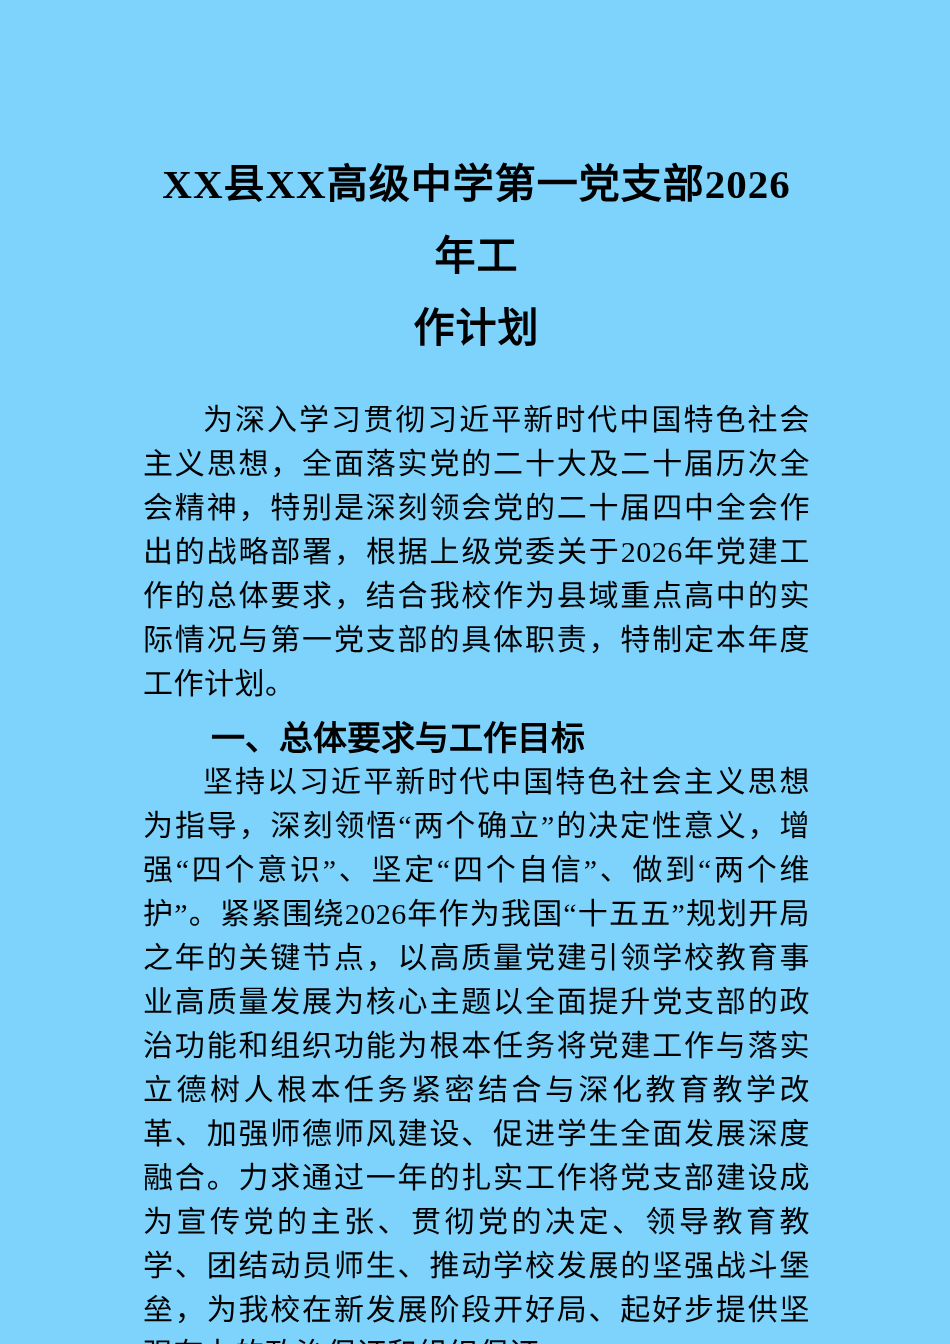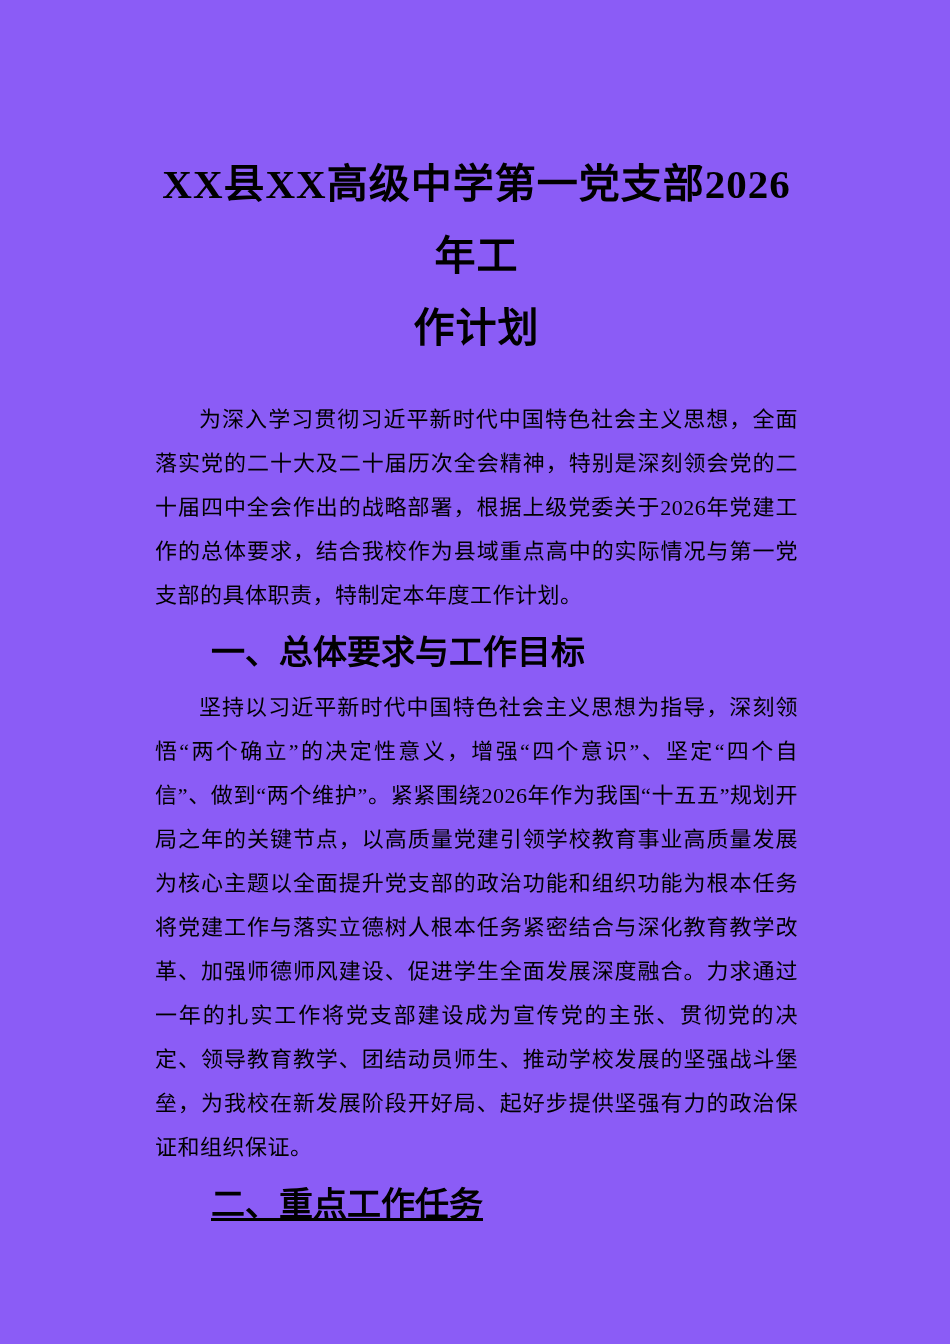--- a/index.html
+++ b/index.html
@@ -7,47 +7,47 @@
       margin: 0;
       padding: 0;
       background: #ffffff;
     }
     .page {
       position: relative;
       box-sizing: border-box;
       width: 950px;
       height: 1344px;
       margin: 0 auto;
-      background: #8b5cf6;
+      background: #7dd3fc;
       color: #000000;
       padding: 148px 140px 0 143px;
       overflow: hidden;
     }
     .doc-title {
       font-family: "Liberation Serif", "DejaVu Serif", serif;
       font-weight: 700;
       font-size: 41px;
       line-height: 72px;
       letter-spacing: 1px;
       text-align: center;
       margin: 0 0 34px 0;
     }
     .doc-title .title-line {
       display: block;
     }
     .body-para {
       font-family: "Liberation Serif", "DejaVu Serif", serif;
       font-weight: 400;
-      font-size: 22px;
+      font-size: 30px;
       line-height: 44px;
       letter-spacing: 0.5px;
       text-align: justify;
       text-justify: inter-character;
       text-indent: 2em;
-      margin: 12px;
+      margin: 0;
     }
     .section-heading {
       font-family: "DejaVu Sans", "Liberation Sans", sans-serif;
       font-weight: 700;
       font-size: 34px;
       line-height: 44px;
       text-indent: 2em;
       margin: 10px 0 0 0;
     }
     .section-heading.second {

